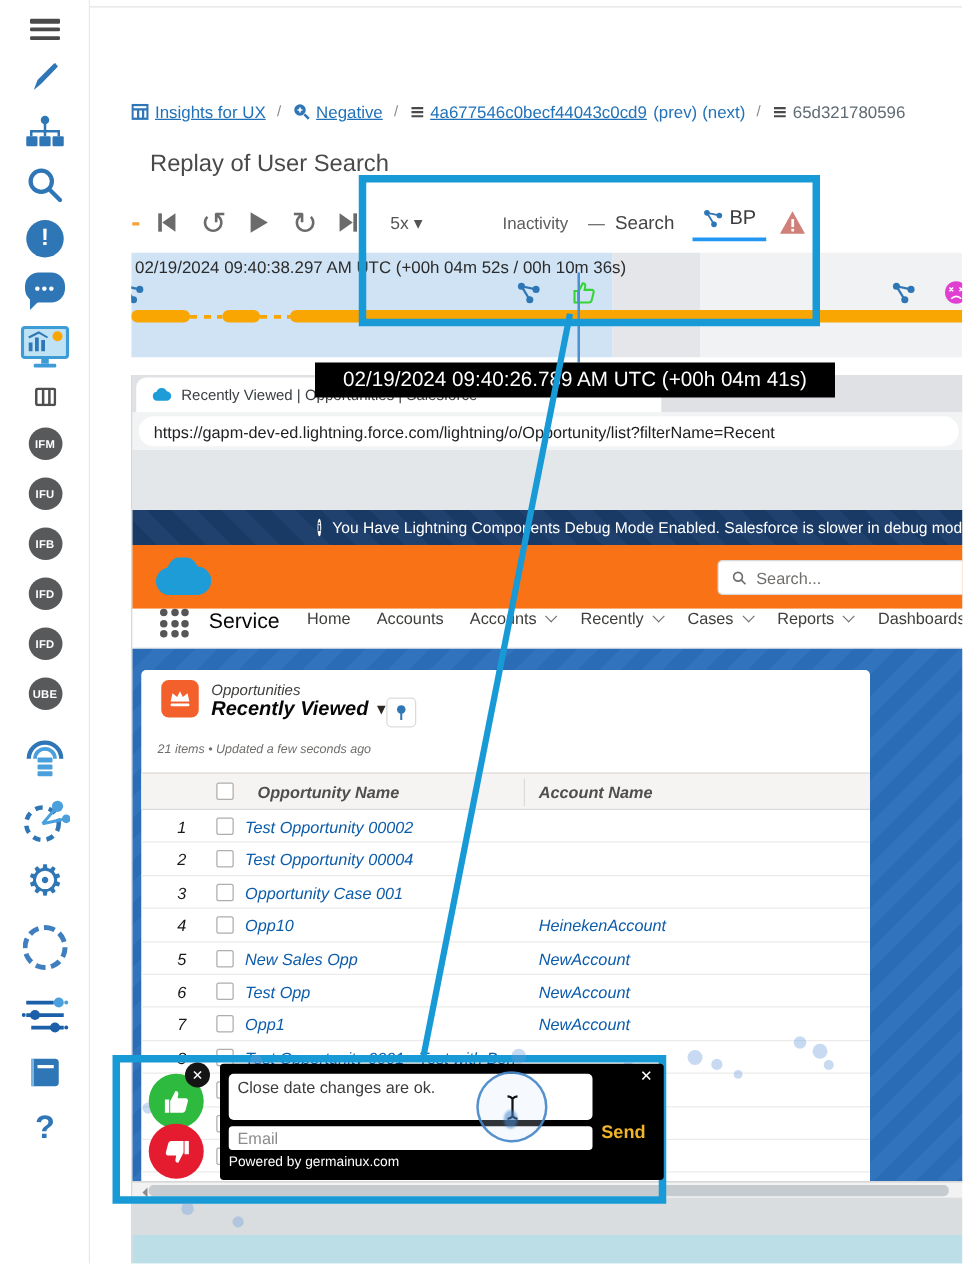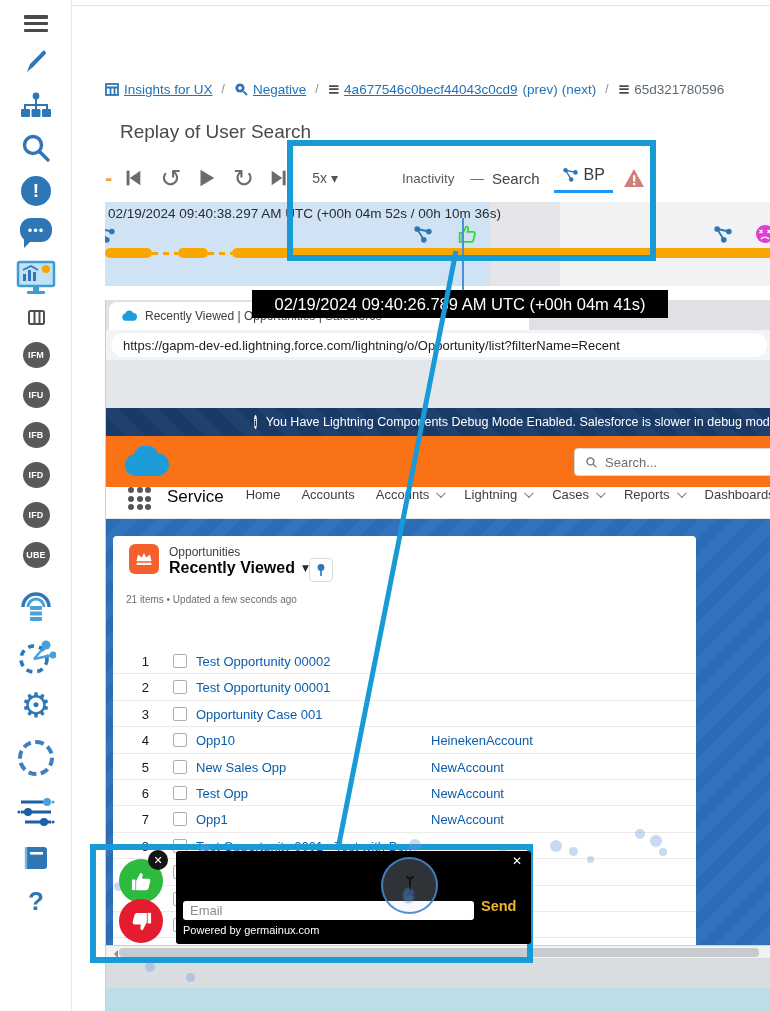--- a/index.html
+++ b/index.html
@@ -72,21 +72,21 @@
   .sfsearch { position:absolute; left:468px; top:12px; width:220px; height:28px; border:1px solid #d8d8d8; border-radius:4px; display:flex; align-items:center; padding-left:10px; color:#706e6b; font-size:13px; background:#fff; }
   .sfnav { position:absolute; left:0; top:187px; width:665px; height:32px; background:#fff; display:flex; align-items:flex-start; border-bottom:1px solid #e6e6e6; }
   .applaunch { display:grid; grid-template-columns:repeat(3,6px); grid-gap:2.5px; margin-left:22px; }
   .applaunch i { width:6px; height:6px; border-radius:50%; background:#565656; }
   .appname { font-size:17px; color:#080707; margin-left:16px; margin-right:22px; }
   .navitem { font-size:13px; color:#3e3e3c; margin-right:21px; display:flex; align-items:center; white-space:nowrap; }
   .chev { display:inline-block; width:7px; height:7px; border-right:1.5px solid #747474; border-bottom:1.5px solid #747474; transform:rotate(45deg) translateY(-2px); margin-left:7px; }
 
   .sfpage { position:absolute; left:0; top:219px; width:665px; height:426px;
     background:repeating-linear-gradient(135deg,#2a6cb5 0 12px,#3173bd 12px 24px); }
-  .card { position:absolute; left:7px; top:17px; width:583px; height:409px; background:#fff; border-radius:4px 4px 0 0; overflow:hidden; }
+  .card { position:absolute; left:7px; top:17px; width:583px; height:409px; background:#fff; border-radius:4px 4px 0 0; overflow:hidden;font-style:italic; }
   .oppicon { position:absolute; left:16px; top:8px; width:30px; height:30px; border-radius:6px; background:#f4602c; display:flex; align-items:center; justify-content:center; }
   .entity { position:absolute; left:56px; top:9px; font-size:12px; color:#3e3e3c; }
   .viewrow { position:absolute; left:56px; top:23px; font-size:16px; font-weight:bold; color:#080707; display:flex; align-items:center; }
   .viewrow .dcaret { font-size:9px; margin-left:7px; color:#2b2826; font-family:"DejaVu Sans",sans-serif; }
   .pinbtn { position:absolute; left:196px; top:22px; width:24px; height:24px; border:1px solid #dddbda; border-radius:4px; display:flex; align-items:center; justify-content:center; background:#fff; }
   .meta { position:absolute; left:13px; top:58px; font-size:10px; color:#706e6b; }
   .thead { position:absolute; left:0; top:82px; width:658px; height:30px; background:#f5f4f3; border-top:1px solid #dddbda; border-bottom:1px solid #dddbda; font-size:13px; font-weight:bold; color:#514f4d; }
   .thead .cb, .trow .cb { position:absolute; left:60px; top:7px; width:14px; height:14px; border:1px solid #b0adab; border-radius:2px; background:#fff; }
   .thead .c1 { position:absolute; left:93px; top:7px; }
   .thead .c2 { position:absolute; left:318px; top:7px; }
@@ -415,21 +415,21 @@
             <span>Home</span>
           </span>
           <span class="navitem">
             <span>Accounts</span>
           </span>
           <span class="navitem">
             <span>Accounts</span>
             <span class="chev"></span>
           </span>
           <span class="navitem">
-            <span>Lightning</span>
+            <span>Recently</span>
             <span class="chev"></span>
           </span>
           <span class="navitem">
             <span>Cases</span>
             <span class="chev"></span>
           </span>
           <span class="navitem">
             <span>Reports</span>
             <span class="chev"></span>
           </span>
@@ -453,32 +453,42 @@
           <span>Recently Viewed</span>
             <span class="dcaret">▼</span>
         </div>
         <div class="pinbtn">
           <svg width="12" height="14" viewBox="0 0 12 14">
               <circle cx="6" cy="4.5" r="3.4" fill="#2e76b5"></circle>
               <rect x="5.2" y="7" width="1.6" height="6" fill="#2e76b5"></rect>
             </svg>
         </div>
         <div class="meta">21 items • Updated a few seconds ago</div>
+        <div class="thead">
+          <span class="cb"></span>
+          <span class="c1">Opportunity Name</span>
+          <span class="hch chev" style="left:594px"></span>
+          <span class="div1"></span>
+          <span class="c2">Account Name</span>
+          <span class="hch chev" style="left:628px"></span>
+          <span class="div2"></span>
+          <span class="c3">A</span>
+        </div>
         <div class="rows" id="sf-rows">
             <div class="trow">
               <span class="num">1</span>
               <span class="cb"></span>
               <span class="nm">Test Opportunity 00002</span>
               <span class="ac"></span>
               <span class="ex"></span>
             </div>
             <div class="trow">
               <span class="num">2</span>
               <span class="cb"></span>
-              <span class="nm">Test Opportunity 00001</span>
+              <span class="nm">Test Opportunity 00004</span>
               <span class="ac"></span>
               <span class="ex"></span>
             </div>
             <div class="trow">
               <span class="num">3</span>
               <span class="cb"></span>
               <span class="nm">Opportunity Case 001</span>
               <span class="ac"></span>
               <span class="ex"></span>
             </div>
@@ -567,20 +577,21 @@
     </div>
     <div class="fw-x">✕</div>
     <div class="circle-btn fw-down">
       <svg width="23" height="23" viewBox="0 0 24 24" fill="#fff" style="transform:rotate(180deg)">
           <path d="M2 10h3.6v11H2z"></path>
           <path d="M6.4 11.5L10.8 3c1.7 0 2.6 1.1 2.4 2.5L12.6 9h6.8c1.3 0 2.1 1.2 1.8 2.4l-1.8 7c-.3 1.5-1.3 2.6-2.8 2.6H6.4z"></path>
         </svg>
     </div>
     <div class="fw-panel">
       <span class="fw-close">✕</span>
+      <div class="fw-comment">Close date changes are ok.</div>
       <input class="fw-email" placeholder="Email" style="">
       <span class="fw-send">Send</span>
       <span class="fw-powered">Powered by germainux.com</span>
     </div>
   </div>
 
   <div class="clickring">
     <svg width="14" height="22" viewBox="0 0 14 22">
         <path d="M3 2c2 0 3 .8 4 2 1-1.2 2-2 4-2M3 20c2 0 3-.8 4-2 1 1.2 2 2 4 2M7 4v14" stroke="#111" stroke-width="1.8" fill="none"></path>
       </svg>

